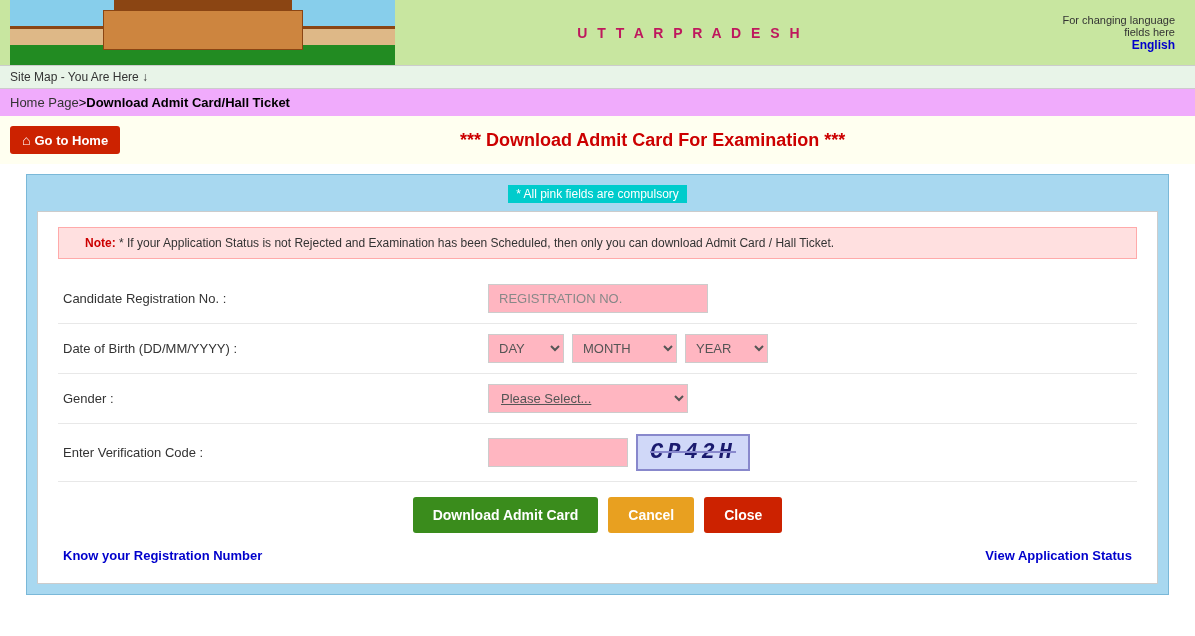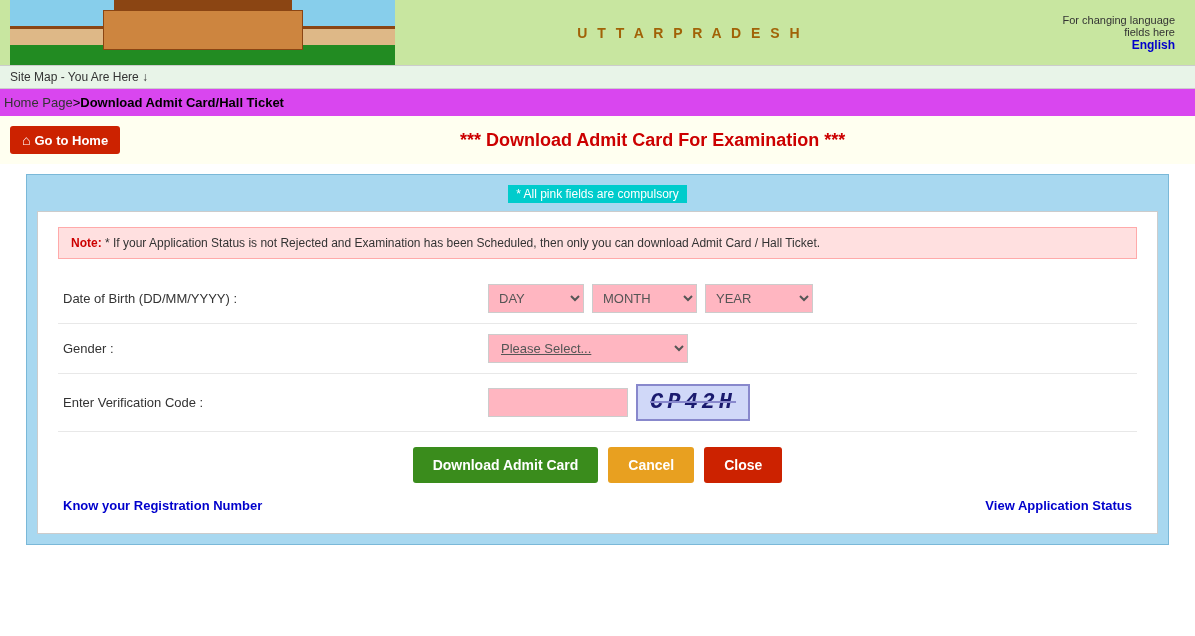--- a/index.html
+++ b/index.html
@@ -44,21 +44,21 @@
       position: absolute;
       top: -15px;
       left: 10px;
       right: 10px;
       height: 15px;
       background: #8B4513;
     }
     .header-center {
       flex: 1;
       text-align: center;
-      color: #a16207;
+      color: #be185d;
       font-size: 14px;
       font-weight: bold;
       letter-spacing: 3px;
     }
     .header-right {
       text-align: right;
       padding-right: 10px;
       min-width: 200px;
     }
     .header-right .change-lang {
@@ -78,22 +78,22 @@
       background: #e8f4e8;
       border-top: 1px solid #ccc;
       border-bottom: 1px solid #ccc;
       padding: 4px 10px;
       font-size: 12px;
       color: #333;
     }
 
     
     .breadcrumb-bar {
-      background: #d946ef;
-      padding: 6px 4px;
+      background: #f0abfc;
+      padding: 6px 10px;
       font-size: 13px;
     }
     .breadcrumb-bar .home-link {
       color: #333;
       text-decoration: none;
     }
     .breadcrumb-bar .current {
       font-weight: bold;
       color: #000;
     }
@@ -149,21 +149,21 @@
       display: inline-block;
     }
     .form-inner {
       background: #fff;
       padding: 15px 20px;
       border: 1px solid #ccc;
     }
     .note-box {
       background: #ffe0e0;
       border: 1px solid #ffaaaa;
-      padding: 8px 12px;
+      padding: 8px 26px;
       font-size: 12px;
       margin-bottom: 15px;
       color: #333;
     }
     .note-box .note-label {
       font-weight: bold;
       color: #cc0000;
     }
 
     
@@ -194,23 +194,23 @@
     .reg-input::placeholder { color: #888; text-transform: uppercase; }
 
     select.dob-select {
       background: #ffb6c1;
       border: 1px solid #ccc;
       padding: 5px 6px;
       font-size: 13px;
       color: #555;
       cursor: pointer;
     }
-    select.dob-select.day { width: 96px; }
+    select.dob-select.day { width: 76px; }
     select.dob-select.month { width: 105px; }
-    select.dob-select.year { width: 108px; }
+    select.dob-select.year { width: 83px; }
 
     select.gender-select {
       background: #ffb6c1;
       border: 1px solid #ccc;
       padding: 5px 8px;
       font-size: 13px;
       color: #555;
       width: 200px;
       cursor: pointer;
       text-decoration: underline;
@@ -328,20 +328,26 @@
   <div class="compulsory-note">
     <span class="compulsory-badge">* All pink fields are compulsory</span>
   </div>
   <div class="form-inner">
 
     <div class="note-box">
       <span class="note-label">Note:</span>
       <span> * If your Application Status is not Rejected and Examination has been Scheduled, then only you can download Admit Card / Hall Ticket.</span>
     </div>
 
+    <div class="form-row">
+      <div class="form-label">Candidate Registration No. :</div>
+      <div class="form-field">
+        <input type="text" class="reg-input" placeholder="REGISTRATION NO." style="">
+      </div>
+    </div>
 
     <div class="form-row">
       <div class="form-label">Date of Birth (DD/MM/YYYY) :</div>
       <div class="form-field">
         <select class="dob-select day">
           <option>DAY</option>
           <option>1</option><option>2</option><option>3</option><option>4</option><option>5</option>
           <option>6</option><option>7</option><option>8</option><option>9</option><option>10</option>
           <option>11</option><option>12</option><option>13</option><option>14</option><option>15</option>
           <option>16</option><option>17</option><option>18</option><option>19</option><option>20</option>

